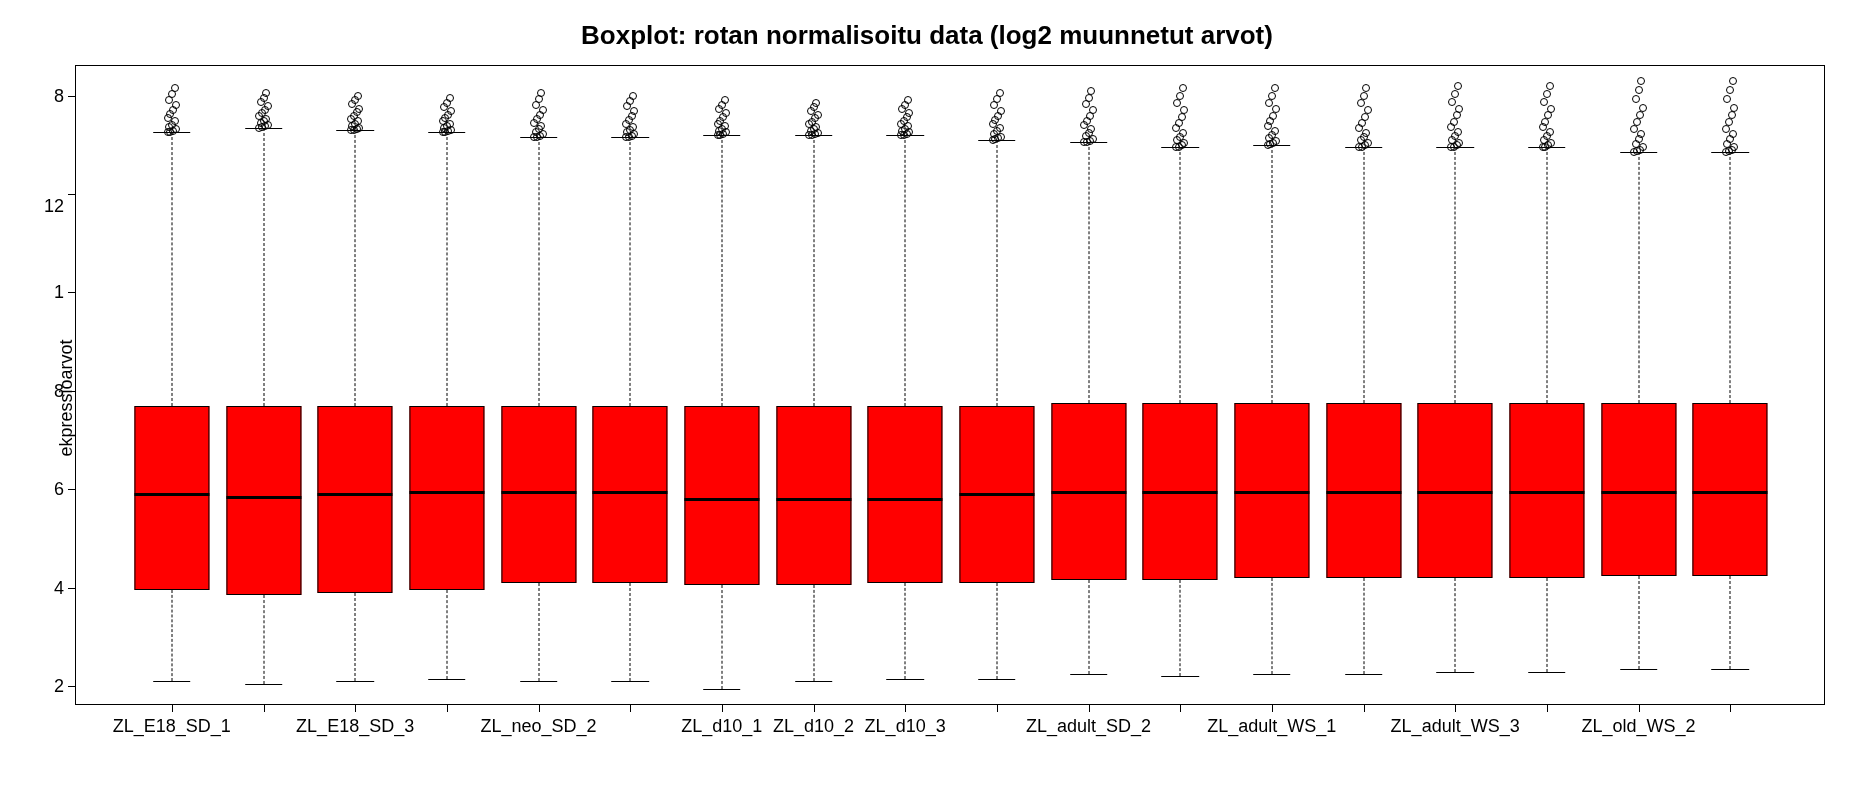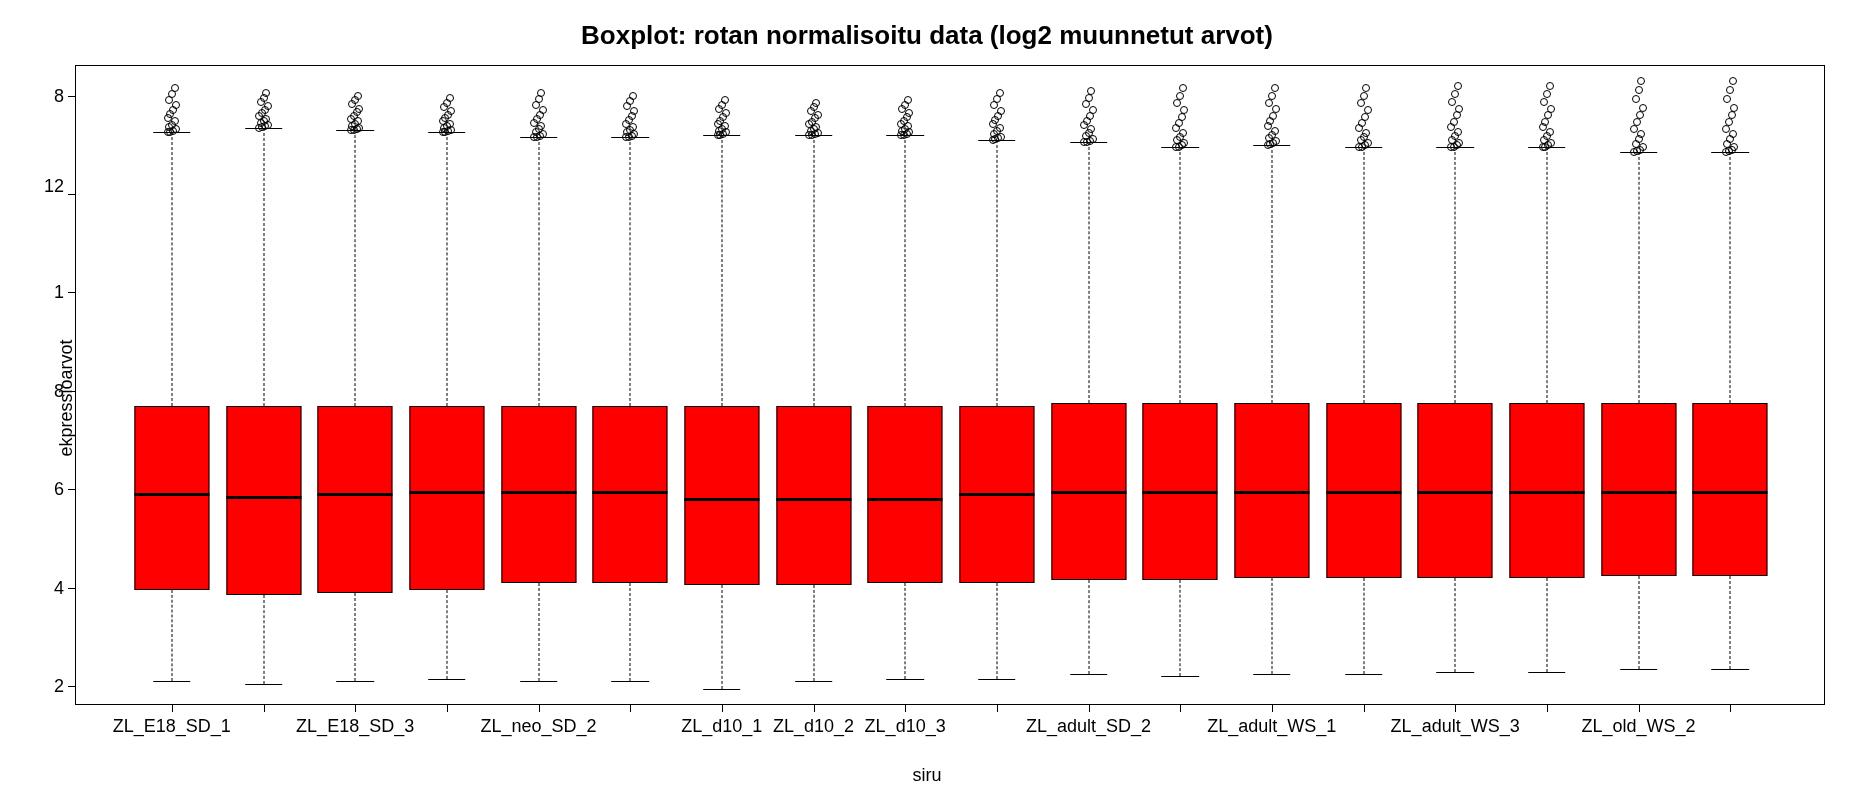--- a/index.html
+++ b/index.html
@@ -149,36 +149,35 @@
     height: 0;
     border-top: 1px solid #000;
   }
 </style>
 </head>
 <body>
 
 <div class="chart-wrap">
   <div class="title">Boxplot: rotan normalisoitu data (log2 muunnetut arvot)</div>
   <div class="ylabel">ekpressioarvot</div>
-  <div class="xlabel">siru</div>
   <div class="plot-frame">
     <div class="plot-area" id="plot-area">
         <div class="y-axis-line" style="top: 29.5385px; height: 590.769px;"></div>
         <div class="y-tick" style="top: 620.308px;"></div>
         <div class="y-tick-label" style="top: 620.308px;">2</div>
         <div class="y-tick" style="top: 521.846px;"></div>
         <div class="y-tick-label" style="top: 521.846px;">4</div>
         <div class="y-tick" style="top: 423.385px;"></div>
         <div class="y-tick-label" style="top: 423.385px;">6</div>
         <div class="y-tick" style="top: 324.923px;"></div>
         <div class="y-tick-label" style="top: 324.923px;">8</div>
         <div class="y-tick" style="top: 226.462px;"></div>
         <div class="y-tick-label" style="top: 226.462px;">1</div>
         <div class="y-tick" style="top: 128px;"></div>
-        <div class="y-tick-label" style="top: 120px;">12</div>
+        <div class="y-tick-label" style="top: 140px;">12</div>
         <div class="y-tick" style="top: 29.5385px;"></div>
         <div class="y-tick-label" style="top: 29.5385px;">8</div>
         <div class="box-group" style="left: 95.8333px; width: 0px;">
           <div class="whisker-line" style="top: 66.4615px; height: 273.231px;"></div>
           <div class="whisker-line" style="top: 524.308px; height: 91.0769px;"></div>
           <div class="whisker-cap" style="top: 66.4615px; width: 37.5833px;"></div>
           <div class="whisker-cap" style="top: 615.385px; width: 37.5833px;"></div>
           <div class="box-rect" style="top: 339.692px; height: 184.615px; width: 75.1667px; background: rgb(255, 0, 0);"></div>
           <div class="median-line" style="top: 427.308px; width: 75.1667px;"></div>
           <div class="outlier" style="top: 66.4615px; margin-left: -4.2px;"></div>

